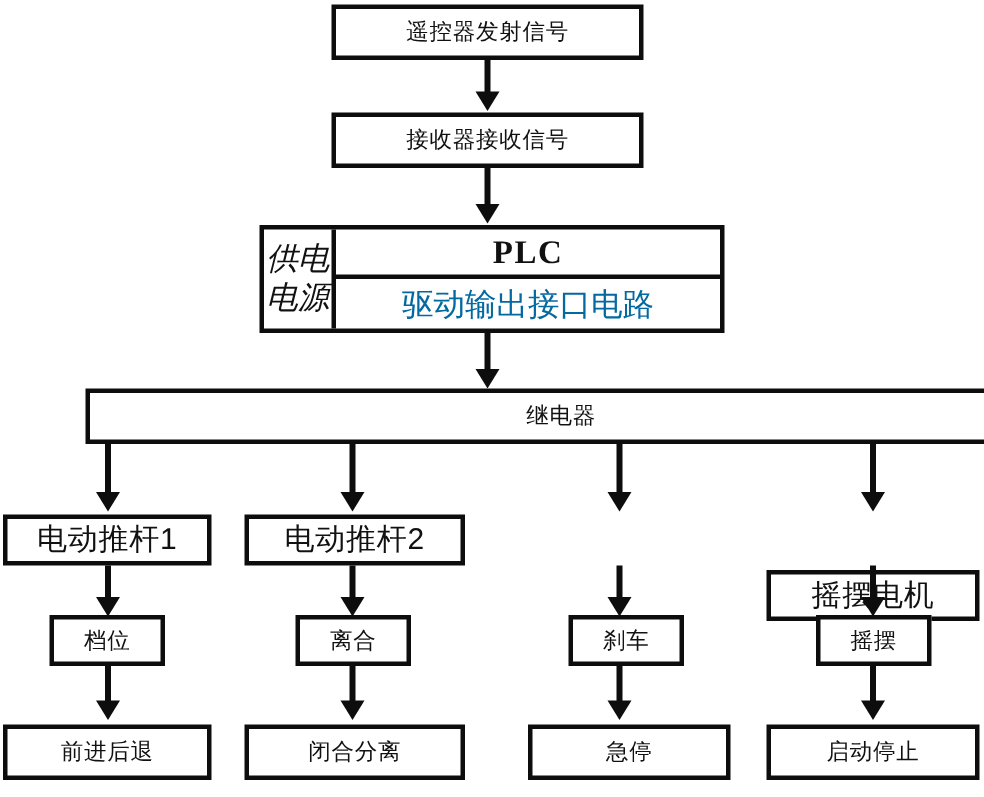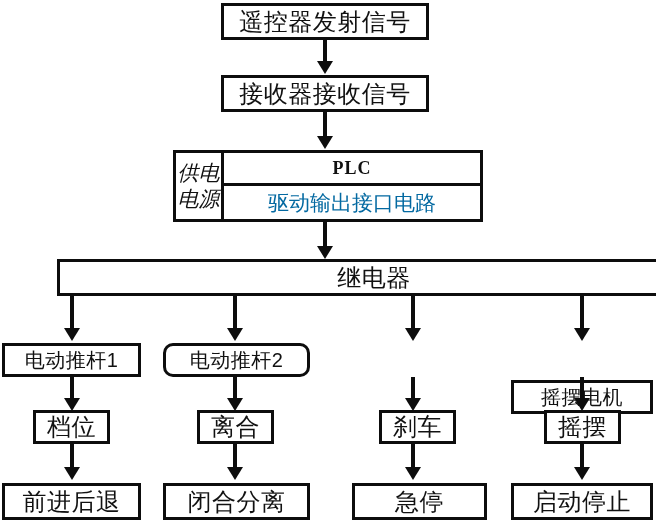--- a/index.html
+++ b/index.html
@@ -21,21 +21,21 @@
     border: 3px solid #0d0d0d;
     background: #ffffff;
     display: flex;
     align-items: center;
     justify-content: center;
     color: #111111;
     line-height: 1;
     white-space: nowrap;
   }
   .box-label {
-    font-size: 24px;
+    font-size: 15px;
     letter-spacing: 0.5px;
   }
   .box-label.small {
     font-size: 20px;
   }
   .plc-wrap {
     position: absolute;
     box-sizing: border-box;
     border: 3px solid #0d0d0d;
     background: #ffffff;
@@ -73,21 +73,21 @@
   }
   .plc-row-bottom {
     flex: 1;
     display: flex;
     align-items: center;
     justify-content: center;
   }
   .plc-title {
     font-family: "Liberation Serif", "DejaVu Serif", serif;
     font-weight: bold;
-    font-size: 18px;
+    font-size: 22px;
     letter-spacing: 1px;
     color: #111111;
   }
   .plc-sub {
     font-size: 21px;
     color: #0369a1;
     white-space: nowrap;
   }
   .vline {
     position: absolute;
@@ -152,21 +152,21 @@
 
   <div class="vline" style="left:411px; top:296px; height:34px;"></div>
   <div class="arrowhead" style="left:405px; top:328px;"></div>
 
   <div class="vline" style="left:580px; top:296px; height:34px;"></div>
   <div class="arrowhead" style="left:574px; top:328px;"></div>
 
   <div class="box" style="left:2px; top:343px; width:139px; height:34px;">
     <span class="box-label small">电动推杆1</span>
   </div>
-  <div class="box" style="left:163px; top:343px; width:147px; height:34px;border-radius:10px;">
+  <div class="box" style="left:163px; top:343px; width:147px; height:34px;">
     <span class="box-label small">电动推杆2</span>
   </div>
   <div class="box" style="left:511px; top:343px; width:142px; height:34px;margin-top:37px;">
     <span class="box-label small">摇摆电机</span>
   </div>
 
   <div class="vline" style="left:70px; top:377px; height:24px;"></div>
   <div class="arrowhead" style="left:64px; top:398px;"></div>
 
   <div class="vline" style="left:233px; top:377px; height:24px;"></div>

